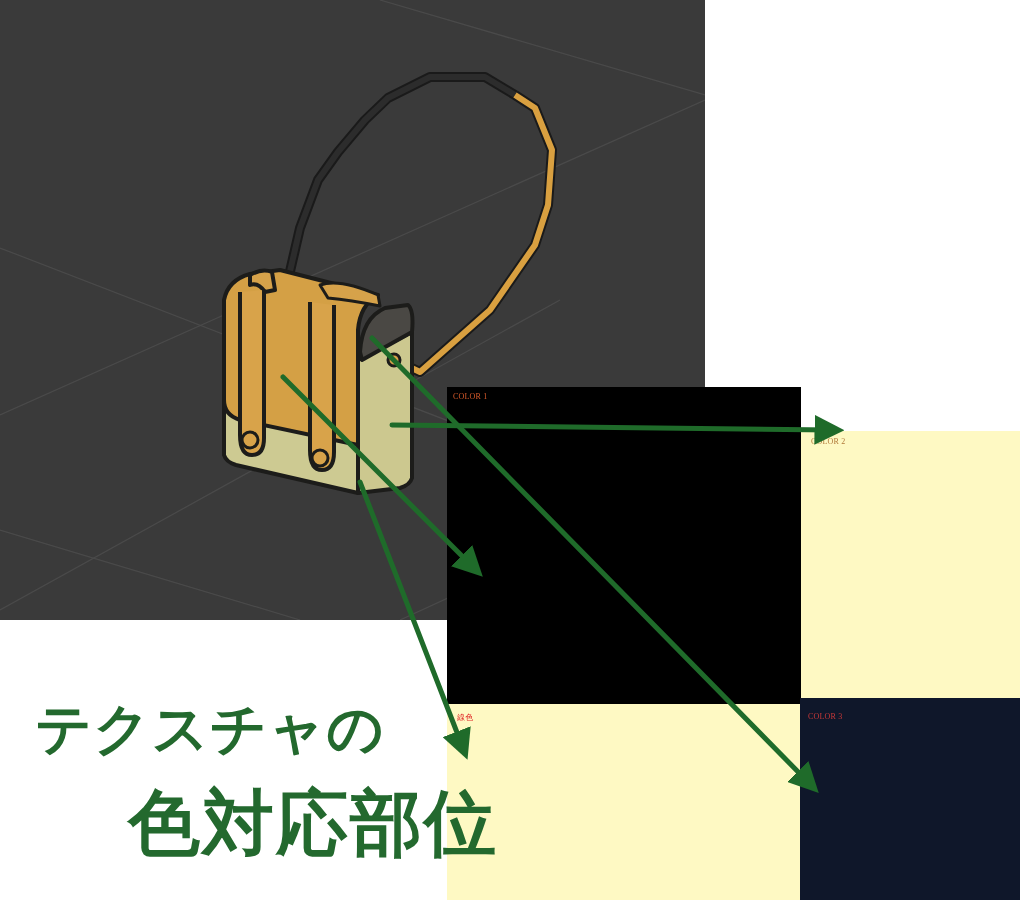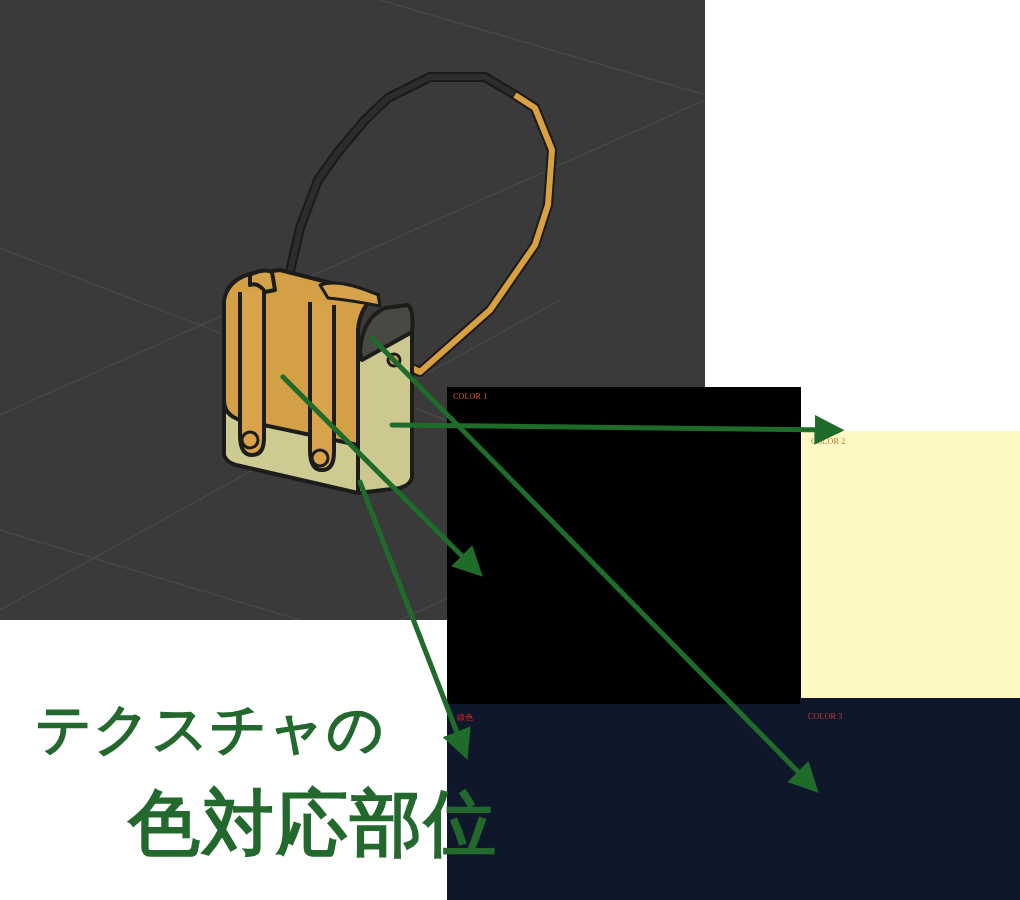--- a/index.html
+++ b/index.html
@@ -2,21 +2,21 @@
 <html><head>
 <meta charset="utf-8">
 <style>
   html,body{margin:0;padding:0;}
   body{width:1020px;height:900px;position:relative;overflow:hidden;background:#ffffff;font-family:"DejaVu Sans",sans-serif;}
   .viewport{position:absolute;left:0;top:0;width:705px;height:620px;background:#3a3a3a;overflow:hidden;}
   .viewport svg{position:absolute;left:0;top:0;}
   .tex{position:absolute;}
   .q1{left:447px;top:387px;width:354px;height:317px;background:#000000;}
   .q2{left:801px;top:387px;width:247px;height:311px;background:#fef9c3;margin-top:44px;}
-  .q3{left:447px;top:704px;width:353px;height:196px;background:#0f172a;}
+  .q3{left:447px;top:704px;width:353px;height:196px;background:#fef9c3;}
   .q4{left:800px;top:698px;width:220px;height:202px;background:#0f172a;}
   .qlabel{position:absolute;left:6px;top:5px;font-size:8px;font-family:"Liberation Serif",serif;letter-spacing:0.2px;}
   .q1 .qlabel{color:#d85a2a;}
   .q2 .qlabel{color:#b07a3a;left:10px;top:6px;}
   .q3 .qlabel{color:#e02828;left:10px;top:8px;}
   .q4 .qlabel{color:#c83838;left:8px;top:14px;}
   .caption{position:absolute;color:#23692e;font-weight:bold;font-family:"DejaVu Sans",sans-serif;white-space:nowrap;}
   .cap1{left:6px;top:692px;font-size:56px;letter-spacing:1px;margin-left:29px;}
   .cap2{left:128px;top:776px;font-size:72px;letter-spacing:2px;}
   .overlay{position:absolute;left:0;top:0;pointer-events:none;}

